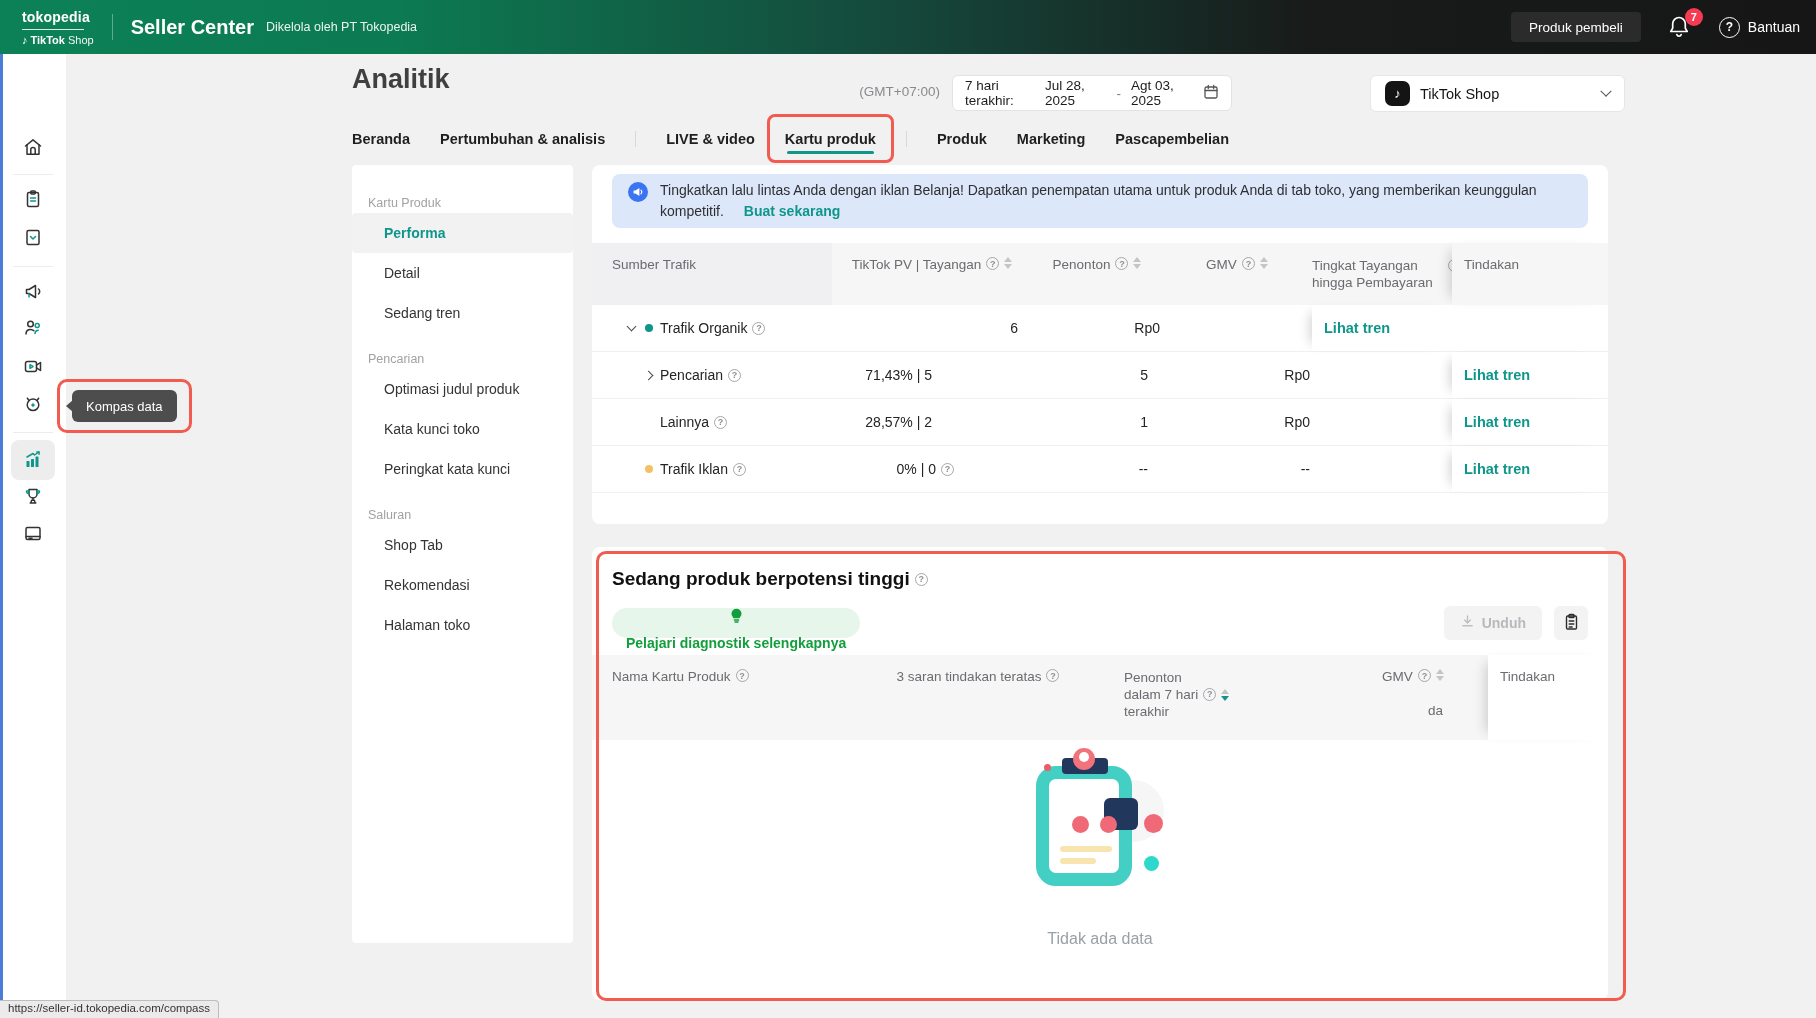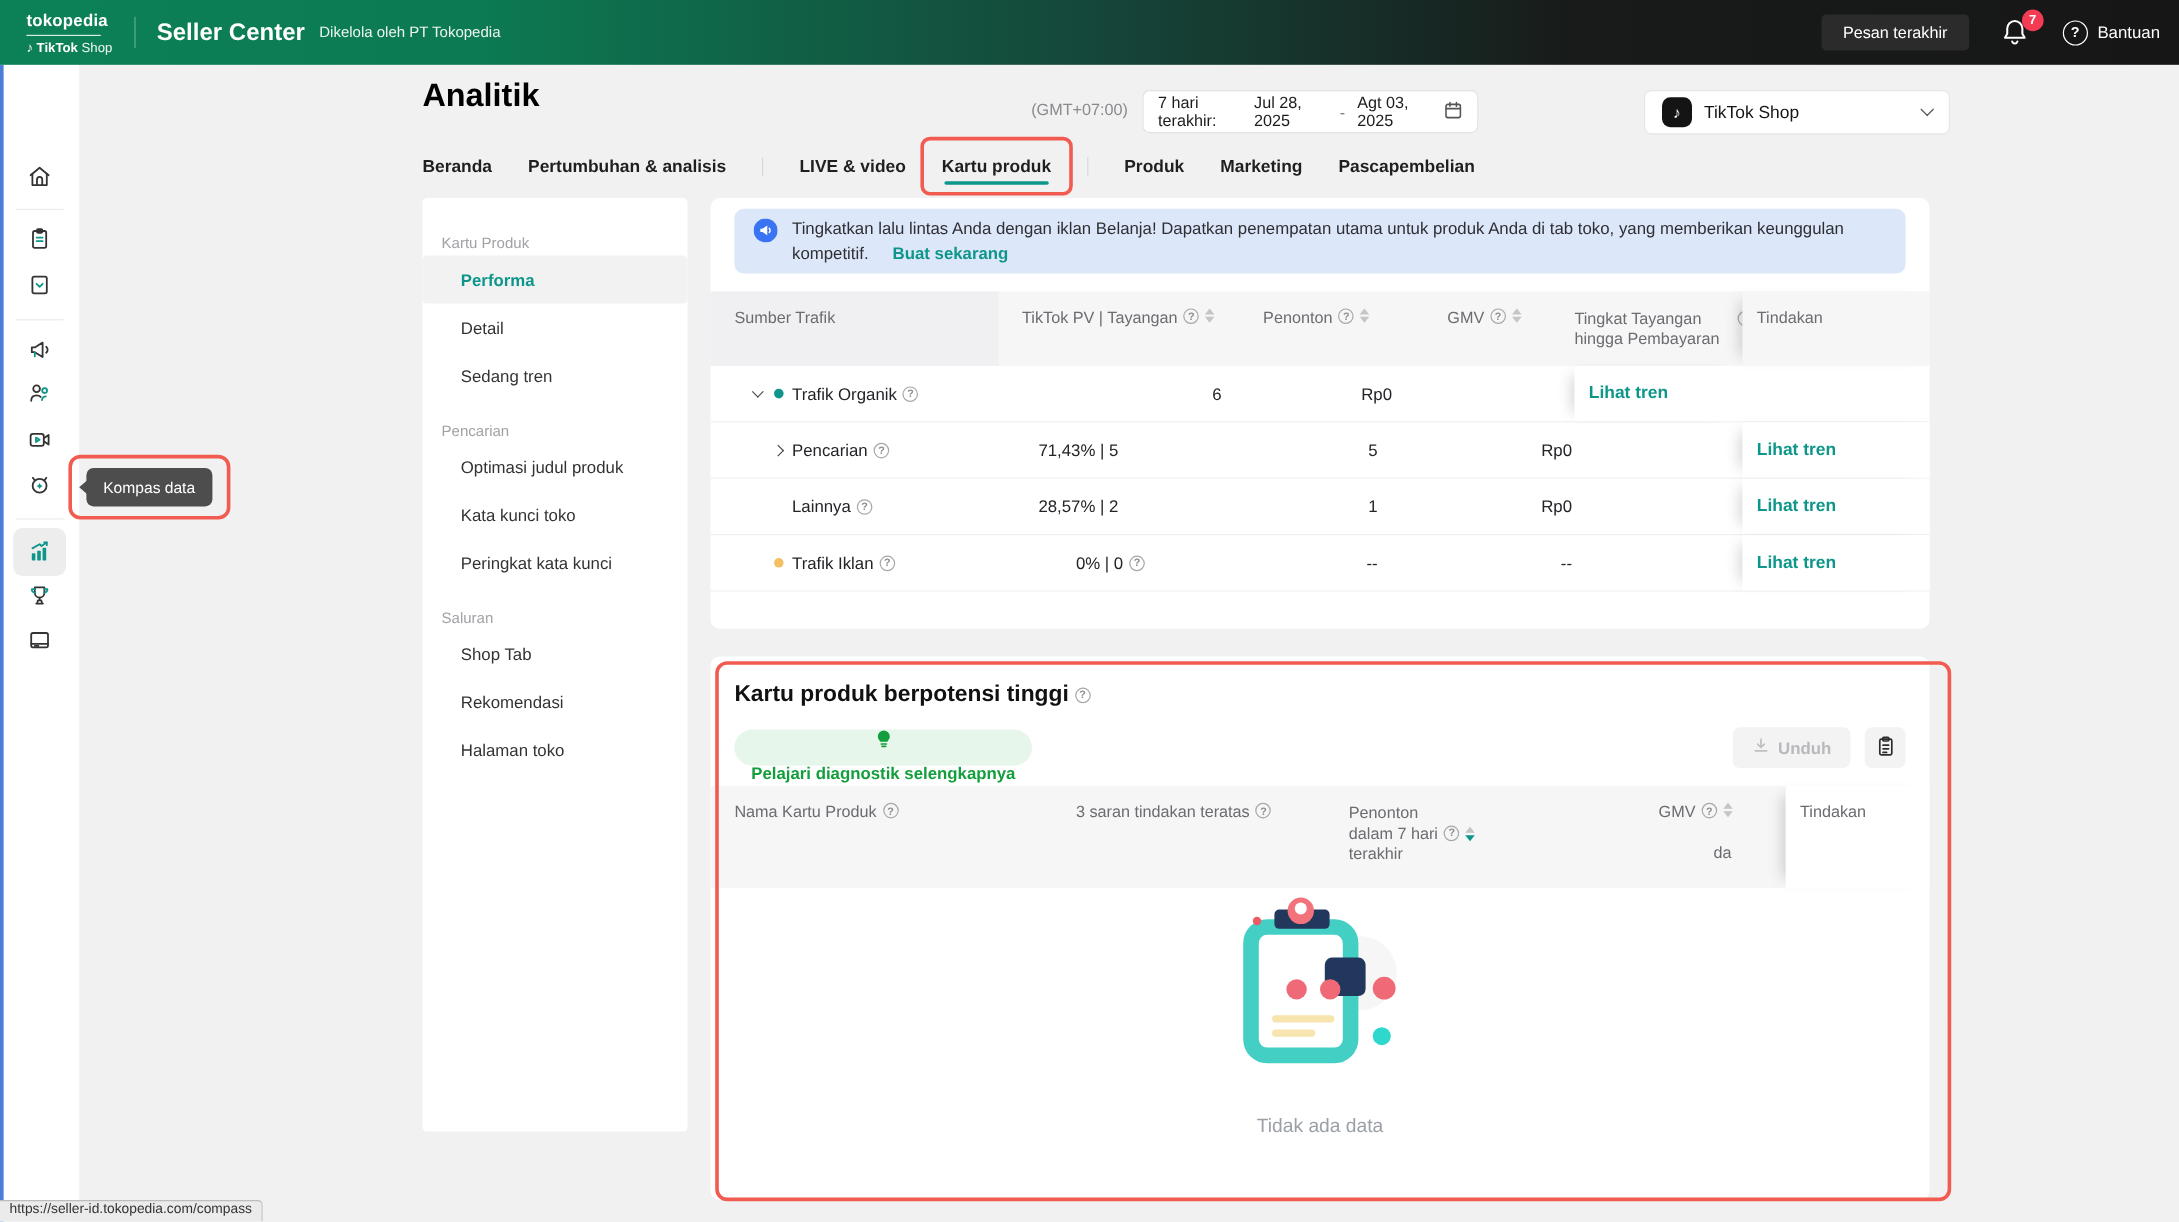--- a/index.html
+++ b/index.html
@@ -45,21 +45,21 @@
   
   .tooltip { position:absolute; left:72px; top:390px; height:32px; padding:0 14px; background:#4d4d4d;
     border-radius:6px; color:#fff; font-size:13px; display:flex; align-items:center; z-index:40; }
   .tooltip::before { content:""; position:absolute; left:-6px; top:50%; transform:translateY(-50%);
     border-top:6px solid transparent; border-bottom:6px solid transparent; border-right:7px solid #4d4d4d; }
   .annot { position:absolute; border:3px solid #F15B50; border-radius:10px; z-index:50; pointer-events:none; }
   .annot-tooltip { left:57px; top:379px; width:135px; height:54px; }
   .annot-card2 { left:596px; top:551px; width:1030px; height:450px; }
 
   
-  .page-title { position:absolute; left:352px; top:64px; font-size:27px; font-weight:bold; color:#000000; }
+  .page-title { position:absolute; left:352px; top:64px; font-size:27px; font-weight:bold; color:#404040; }
   .tz { position:absolute; left:770px; top:84px; width:170px; text-align:right; font-size:13.5px; color:#8a8a8e; }
   .date-btn { position:absolute; left:952px; top:75px; width:280px; height:36px; background:#fff;
     border:1px solid #e3e3e6; border-radius:6px; display:flex; align-items:center; padding:0 12px;
     gap:8px; font-size:13.5px; color:#1c1c1e; cursor:pointer; }
   .date-sep { color:#7a7a7e; margin:0 2px; }
   .date-btn .cal { margin-left:auto; }
   .shop-btn { position:absolute; left:1370px; top:75px; width:255px; height:37px; background:#fff;
     border:1px solid #e6e6e9; border-radius:6px; display:flex; align-items:center; padding:0 14px;
     gap:10px; font-size:14.5px; color:#141414; cursor:pointer; }
   .tiktok-ic { width:25px; height:25px; background:#141414; border-radius:7px; color:#fff;
@@ -206,21 +206,21 @@
         <span class="logo-note">♪</span>
         <span class="logo-tiktok">TikTok</span>
         <span class="logo-shop">Shop</span>
       </span>
     </div>
     <div class="topbar-divider"></div>
     <div class="app-title">Seller Center</div>
     <div class="app-subtitle">Dikelola oleh PT Tokopedia</div>
 
     <div class="topbar-right">
-      <button class="msg-btn">Pesan terakhir</button>
+      <button class="msg-btn">Produk pembeli</button>
       <div class="bell-wrap">
         <span>
           <svg width="24" height="26" viewBox="0 0 24 26" fill="none" stroke="#fff" stroke-width="1.7" stroke-linejoin="round" stroke-linecap="round">
             <path d="M12 3.5a6.3 6.3 0 0 1 6.3 6.3v4.4l1.9 3.3H3.8l1.9-3.3V9.8A6.3 6.3 0 0 1 12 3.5z"></path>
             <path d="M9.8 20.6a2.3 2.3 0 0 0 4.4 0"></path>
           </svg>
         </span>
         <span class="badge">7</span>
       </div>
       <div class="help-wrap">
@@ -512,21 +512,21 @@
         <div class="td"></div>
         <div class="td c-action stick">
             <span class="teal-link">Lihat tren</span>
           </div>
       </div>
     </div>
   </section>
 
   <section class="card card2">
     <div class="pot-title-row">
-      <h2 class="pot-title">Kartu produk berpotensi tinggi</h2>
+      <h2 class="pot-title">Sedang produk berpotensi tinggi</h2>
       <span class="info">?</span>
     </div>
 
     <div class="pot-toolbar">
       <div class="pill">
         <span>
           <svg width="13" height="16" viewBox="0 0 13 16">
             <path d="M6.5 0.8a5 5 0 0 1 5 5c0 2.1-1.5 3-2 4.4H3.5c-.5-1.4-2-2.3-2-4.4a5 5 0 0 1 5-5z" fill="#129E3C"></path>
             <path d="M4.3 12h4.4M5 14h3.1" stroke="#129E3C" stroke-width="1.3" stroke-linecap="round" fill="none"></path>
           </svg>

